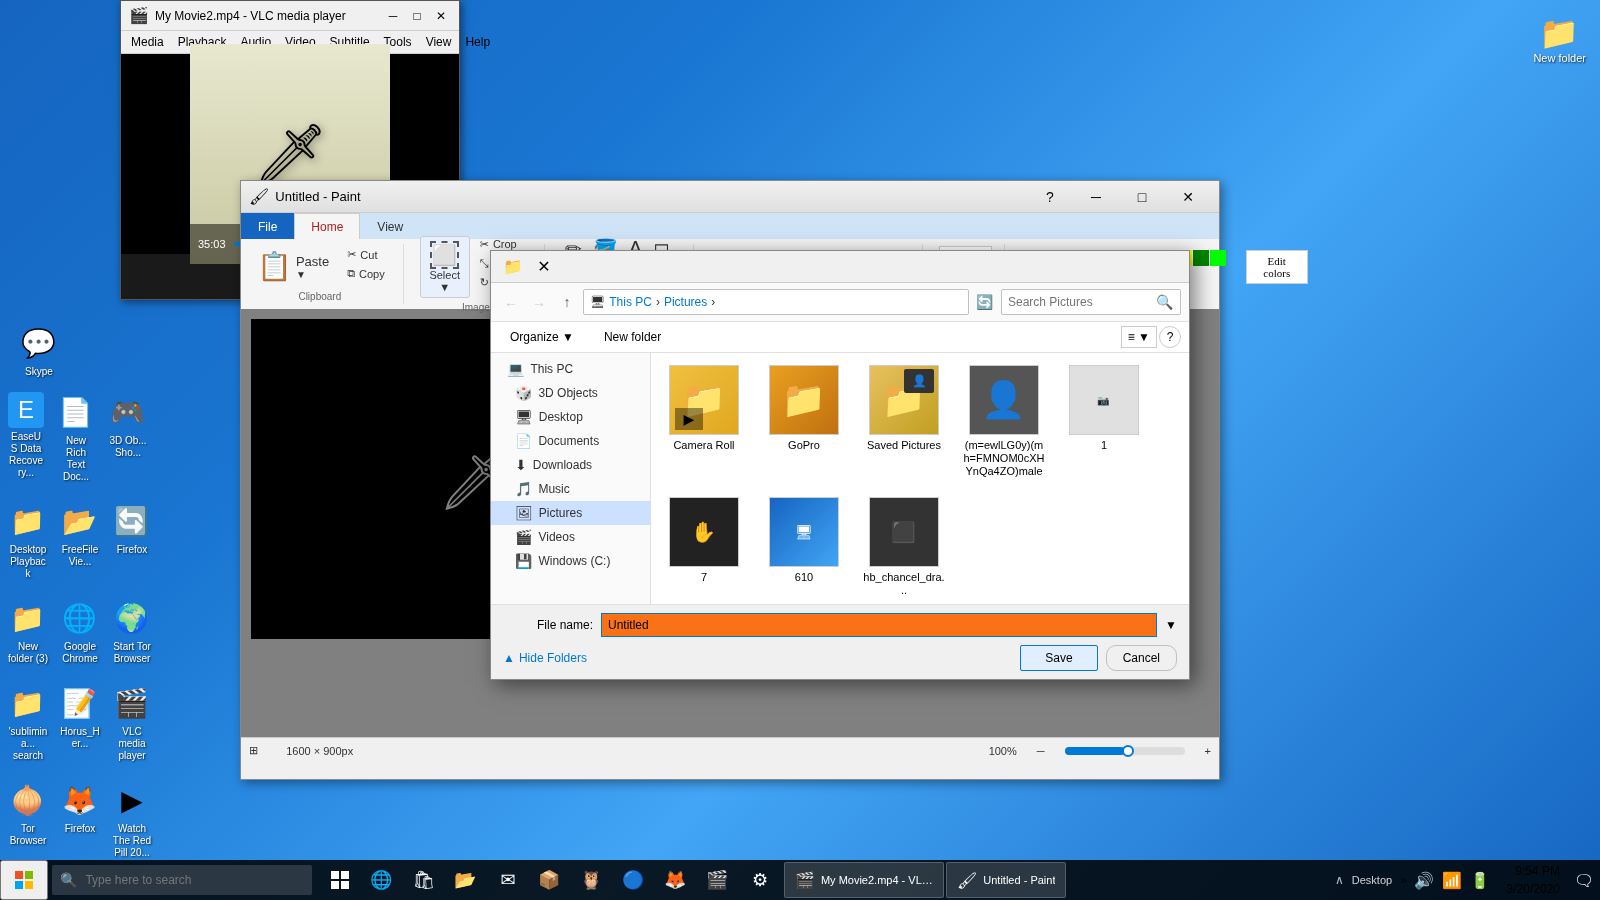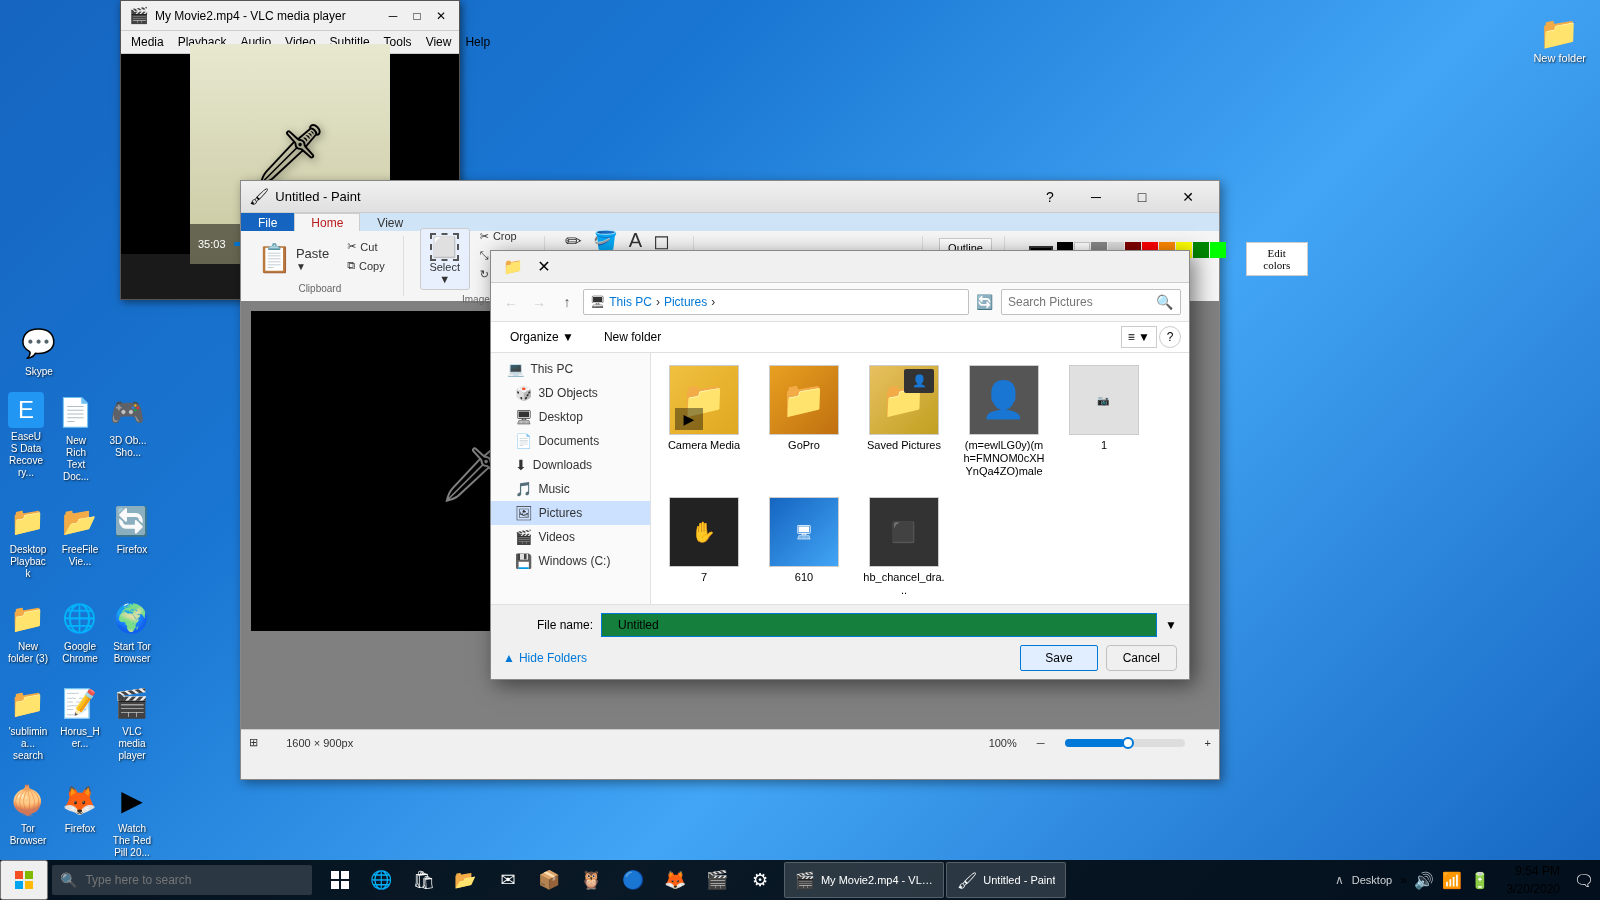--- a/index.html
+++ b/index.html
@@ -142,21 +142,21 @@
       cursor: pointer;
       font-size: 14px;
       display: flex;
       align-items: center;
       justify-content: center;
     }
 
     .paint-tabs {
       display: flex;
       background: #d0e4f7;
-      height: 18px;
+      height: 26px;
     }
     .paint-tab {
       padding: 4px 16px;
       cursor: pointer;
       font-size: 12px;
       border: 1px solid transparent;
       border-bottom: none;
       display: flex;
       align-items: center;
     }
@@ -444,23 +444,23 @@
       margin-bottom: 6px;
       gap: 8px;
     }
 
     .filename-label { font-size: 12px; width: 90px; text-align: right; }
 
     .filename-input {
       flex: 1;
       height: 24px;
       border: 1px solid #0078d7;
-      padding: 0 16px;
-      font-size: 12px;
-      background: #15803d;
+      padding: 0 6px;
+      font-size: 12px;
+      background: #f97316;
     }
 
     .filetype-select {
       flex: 1;
       height: 24px;
       border: 1px solid #c0c0c0;
       padding: 0 6px;
       font-size: 12px;
       background: white;
       cursor: pointer;
@@ -494,21 +494,21 @@
       font-size: 12px;
       border-radius: 2px;
     }
 
     .btn-cancel {
       padding: 5px 16px;
       background: #f0f0f0;
       border: 1px solid #c0c0c0;
       cursor: pointer;
       font-size: 12px;
-      border-radius: 4px;
+      border-radius: 10px;
     }
 
     
     .taskbar {
       position: absolute;
       bottom: 0;
       left: 0;
       width: 1600px;
       height: 40px;
       background: rgba(0,0,0,0.85);
@@ -975,21 +975,21 @@
       <div class="dialog-content">
         <div class="file-grid">
 
           <div class="file-item">
             <div class="file-thumb thumb-folder">
               <div style="position:relative;width:70px;height:70px;display:flex;align-items:center;justify-content:center;">
                 <div style="font-size:36px;">📁</div>
                 <div style="position:absolute;bottom:5px;left:5px;width:28px;height:22px;background:rgba(0,0,0,0.4);display:flex;align-items:center;justify-content:center;font-size:14px;">▶</div>
               </div>
             </div>
-            <div class="file-label">Camera Media</div>
+            <div class="file-label">Camera Roll</div>
           </div>
 
           <div class="file-item">
             <div class="file-thumb" style="background:linear-gradient(135deg,#e8a020,#c07010);">
               <div style="font-size:36px;">📁</div>
             </div>
             <div class="file-label">GoPro</div>
           </div>
 
           <div class="file-item">

